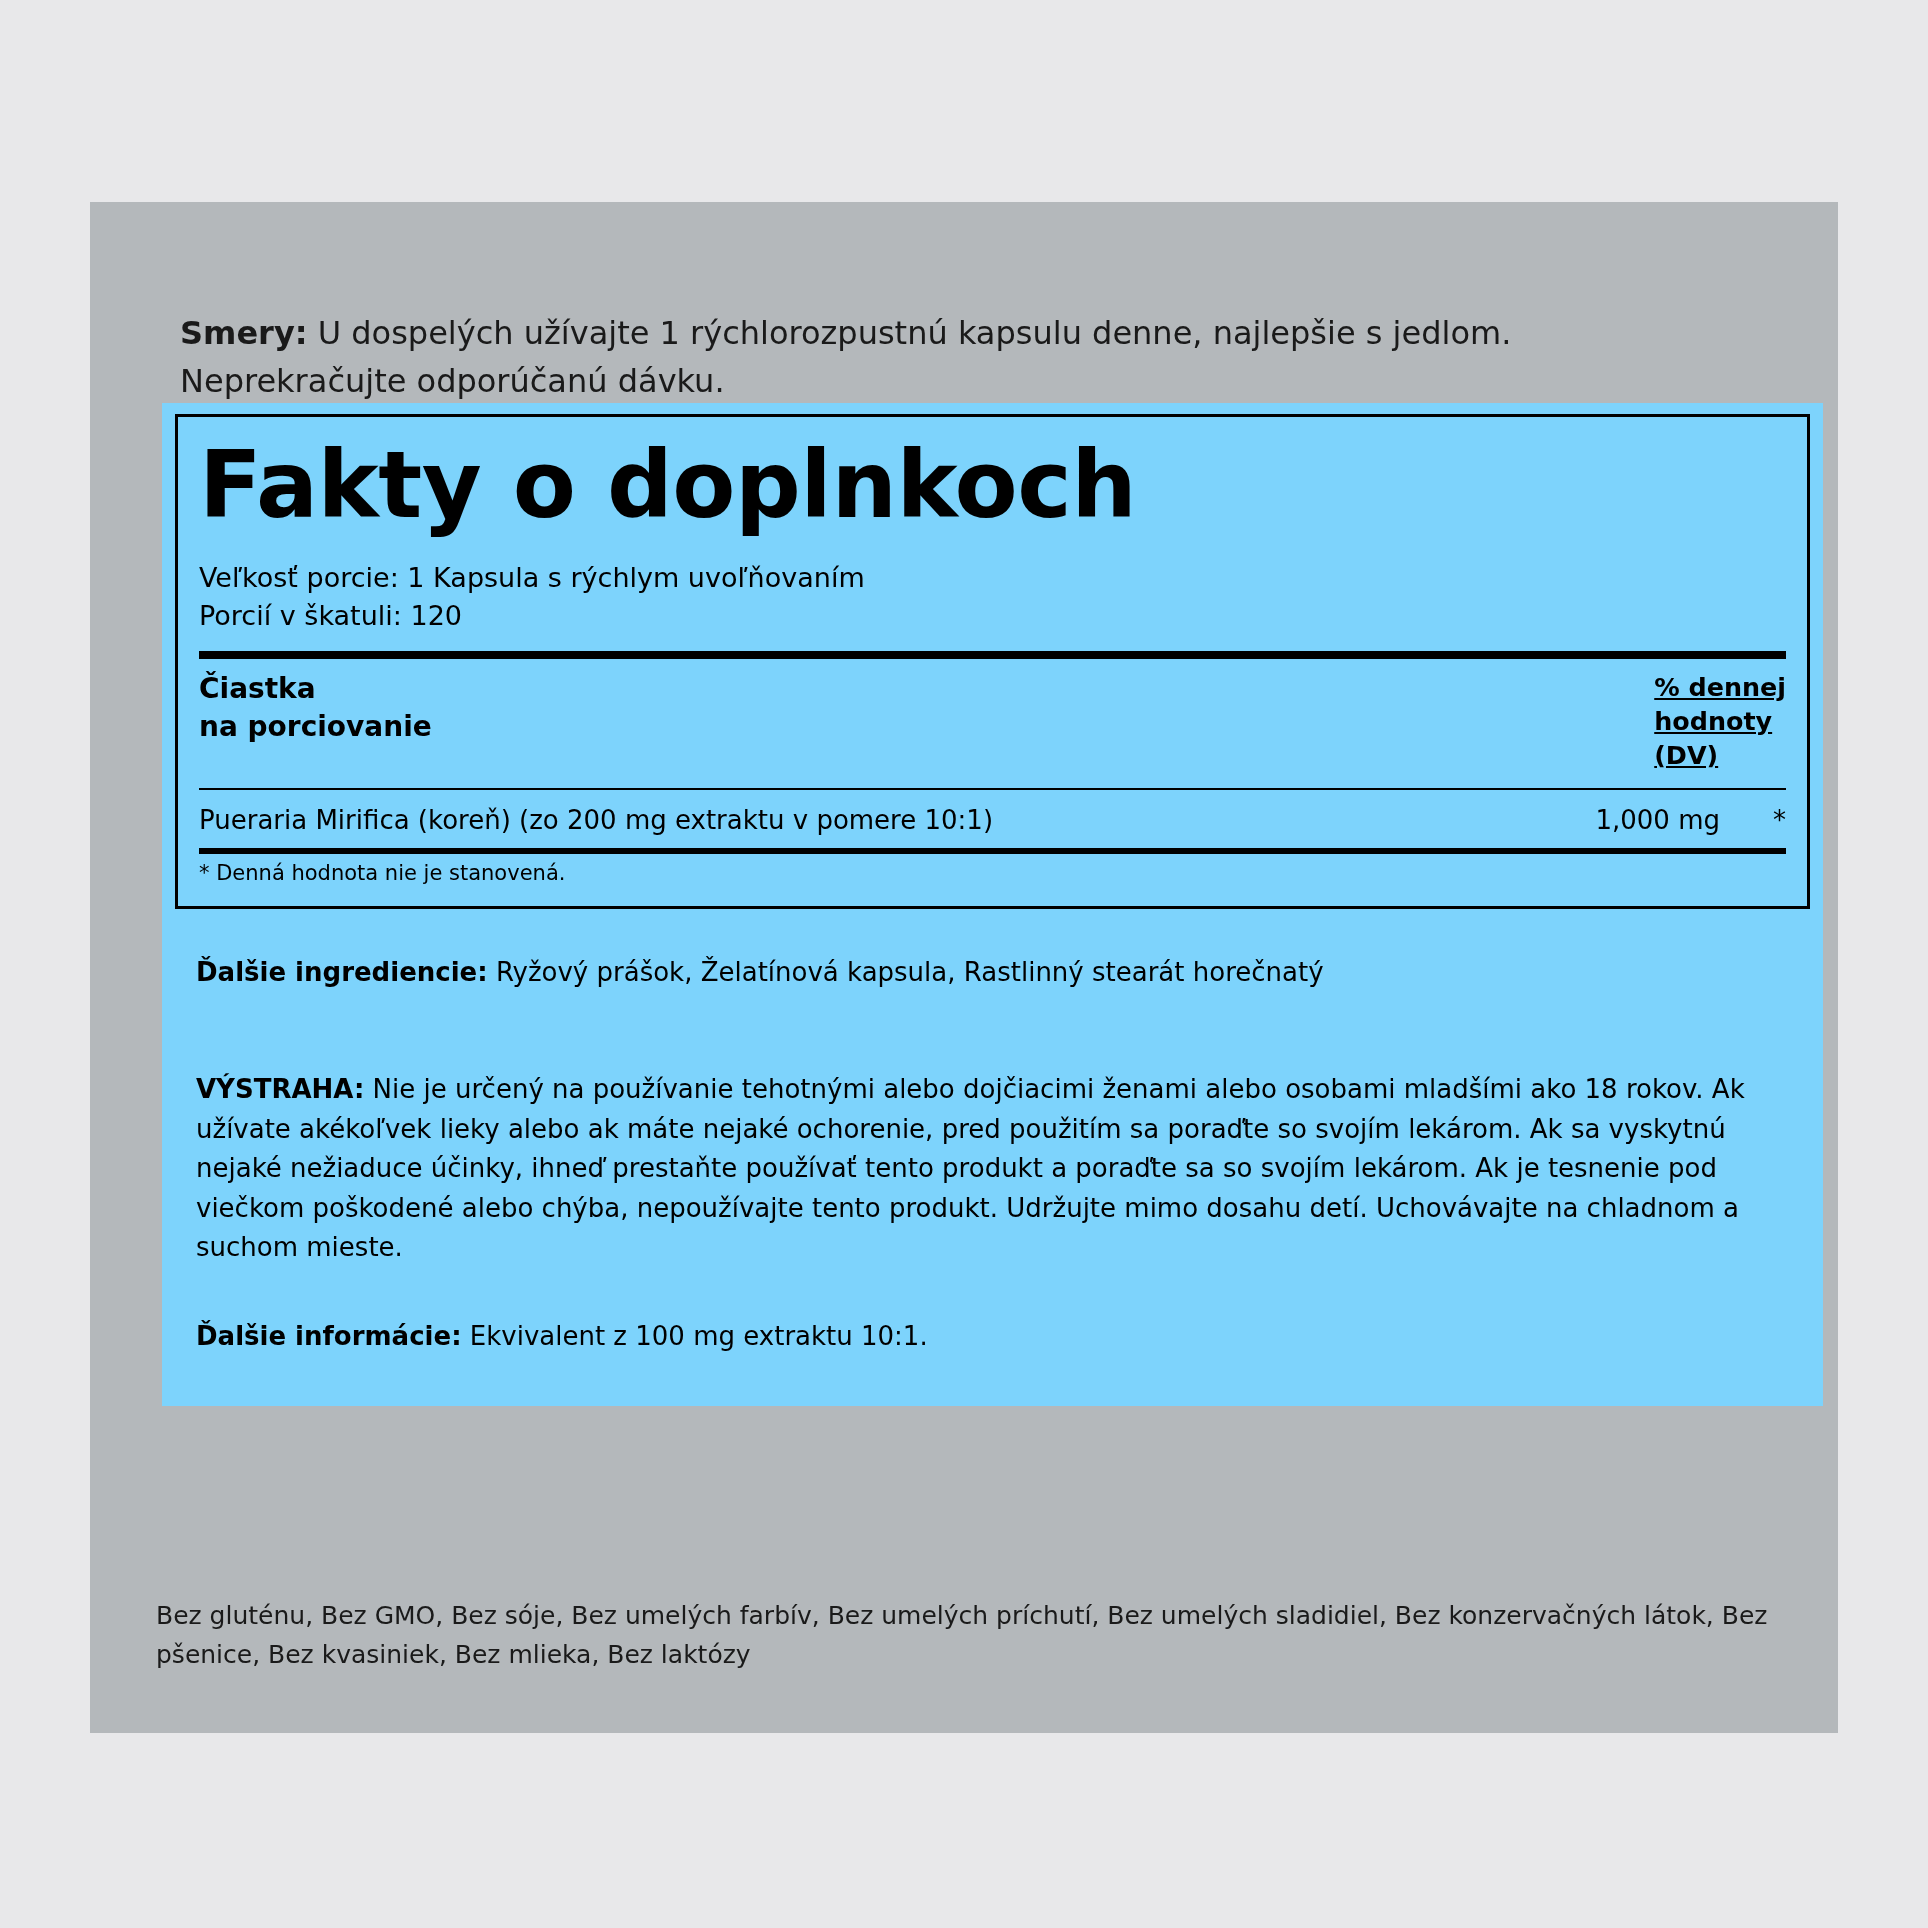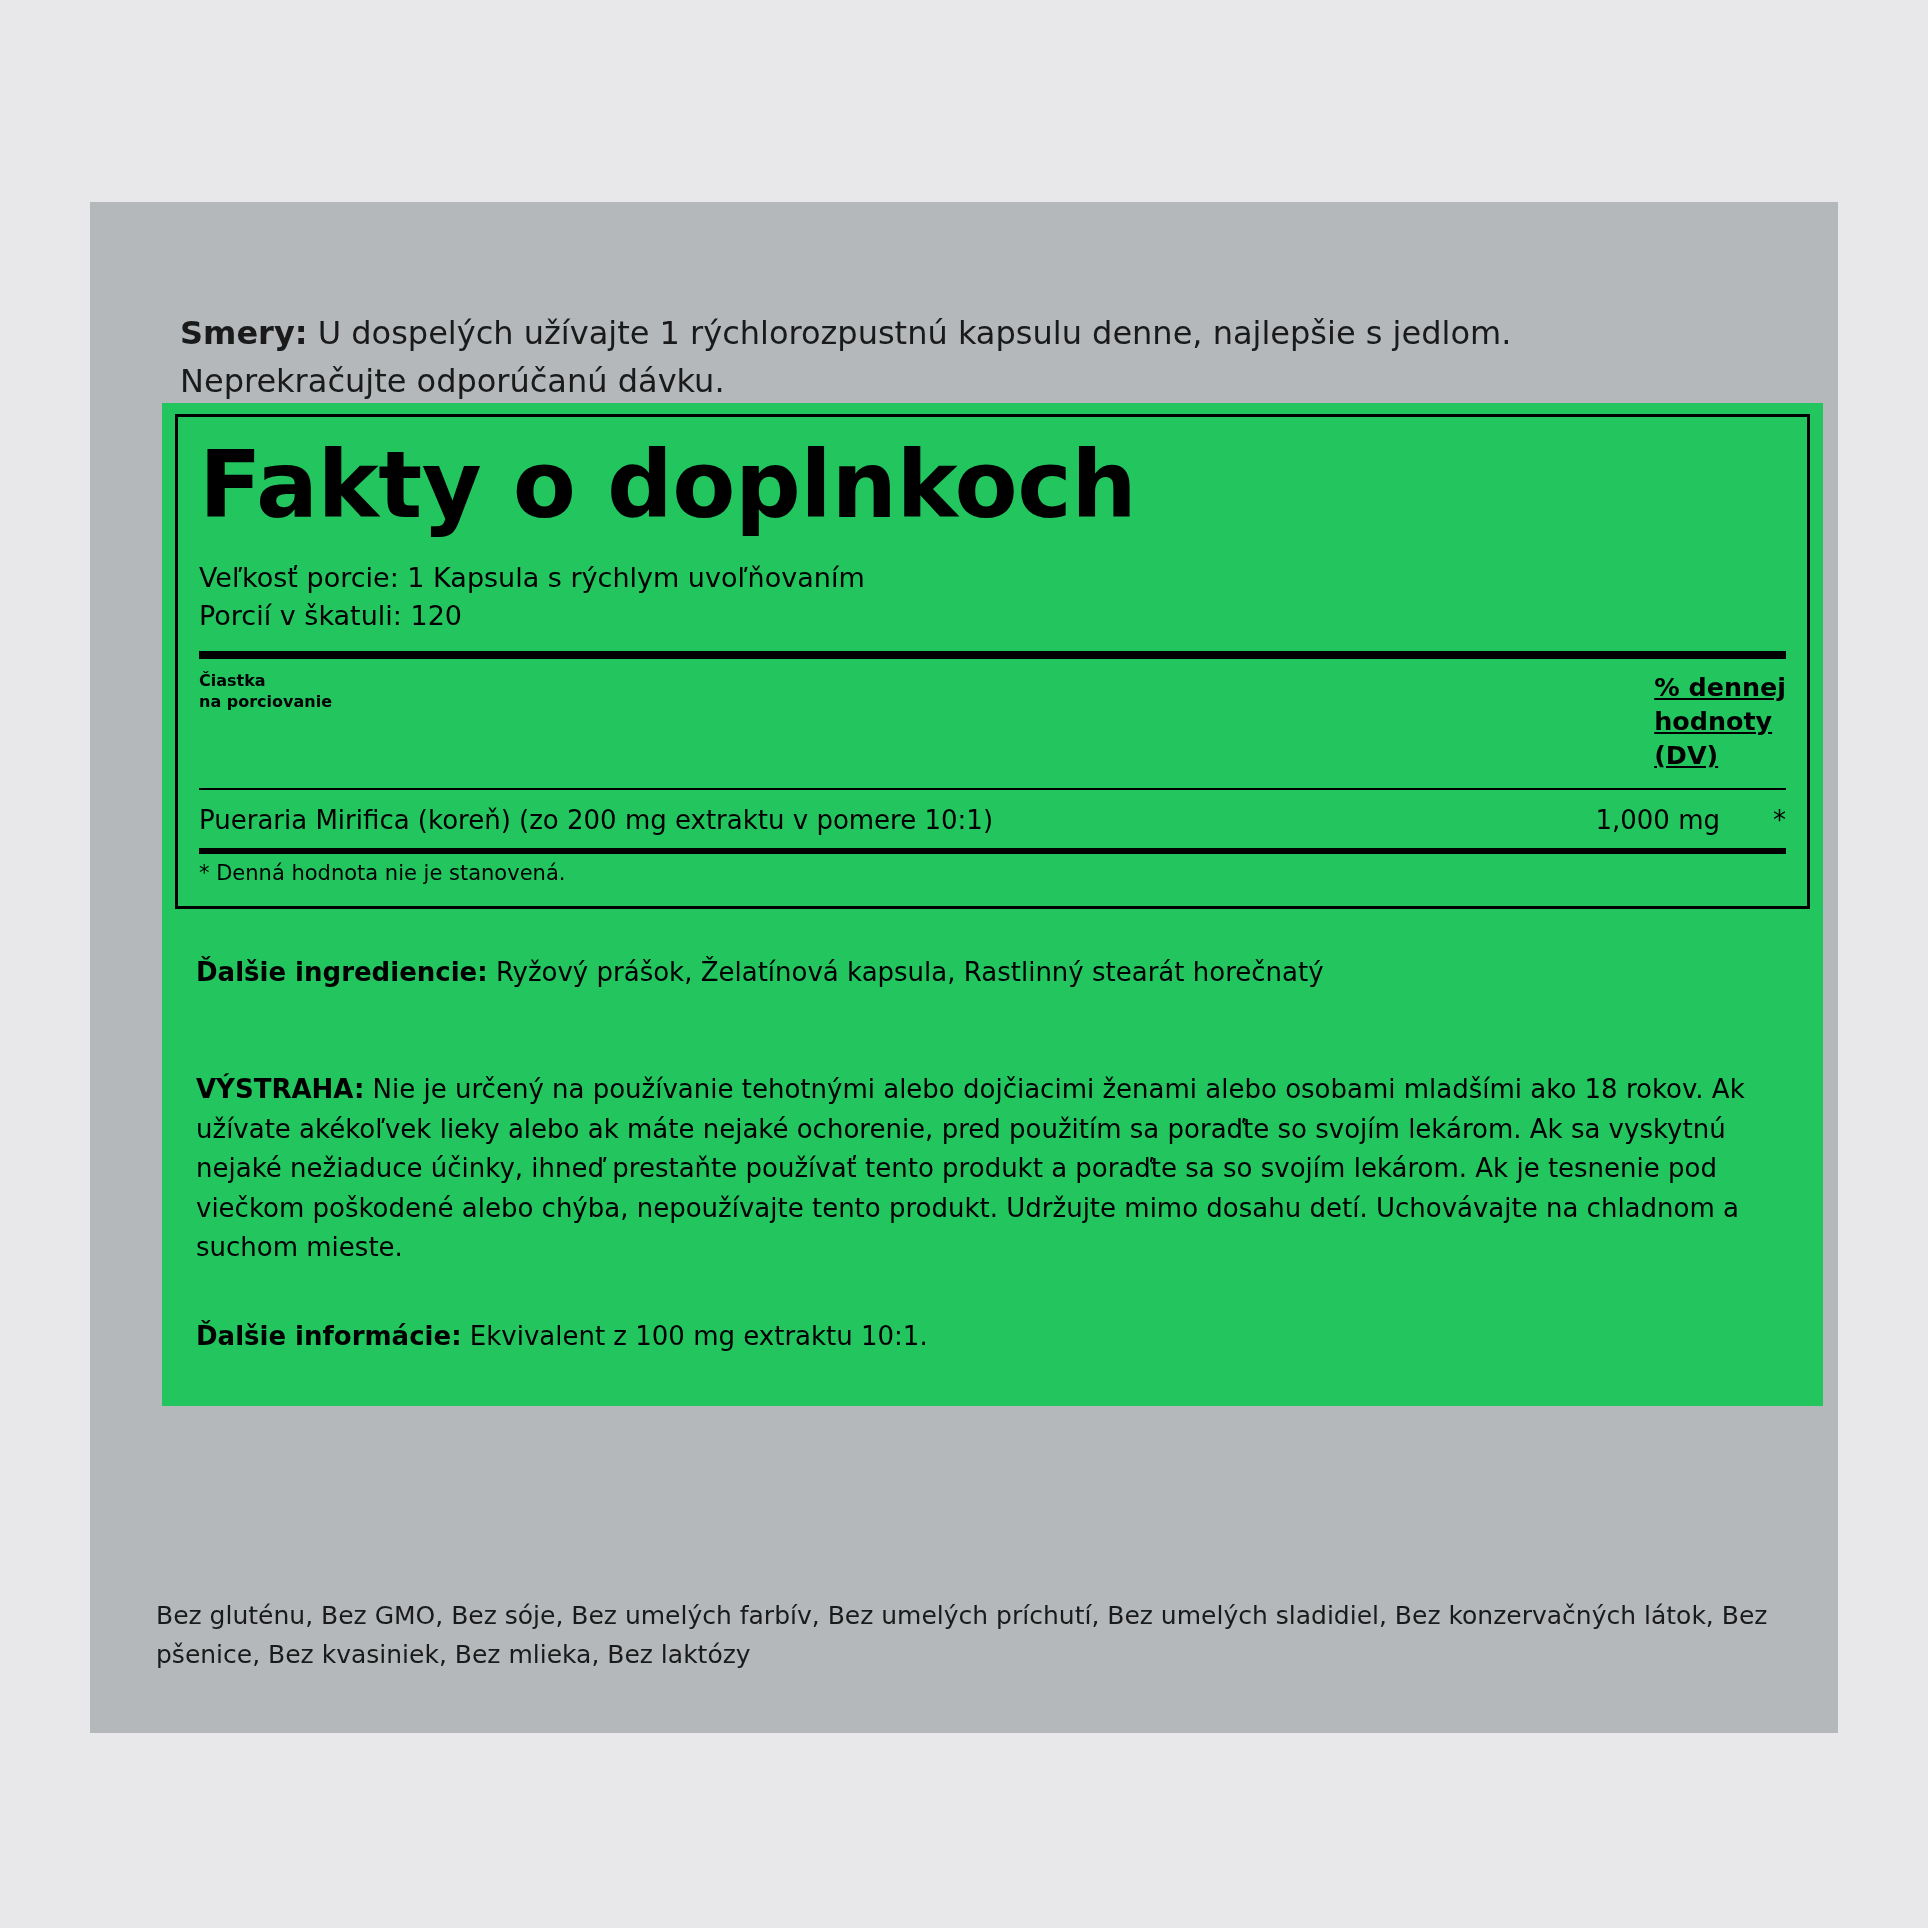--- a/index.html
+++ b/index.html
@@ -34,21 +34,21 @@
   }
   .directions b {
     font-weight: bold;
   }
 
   .factbox {
     position: absolute;
     left: 72px;
     top: 201px;
     width: 1661px;
-    background: #22c55e;
+    background: #7dd3fc;
     box-sizing: border-box;
     padding: 0;
   }
 
   .factbox-inner {
     border: 3.8px solid #000;
     margin: 11.3px 13px 0 13px;
     padding: 13px 21px 17px 21px;
     box-sizing: border-box;
   }
@@ -81,21 +81,21 @@
     border-top: 6.6px solid #000;
   }
 
   .amount-row {
     display: flex;
     justify-content: space-between;
     align-items: flex-start;
     padding: 11.3px 0 9.4px 0;
   }
   .amount-left {
-    font-size: 16px;
+    font-size: 28px;
     font-weight: bold;
     line-height: 1.35;
     color: #000;
   }
   .amount-right {
     font-size: 25.4px;
     font-weight: bold;
     line-height: 1.35;
     text-align: left;
     color: #000;

